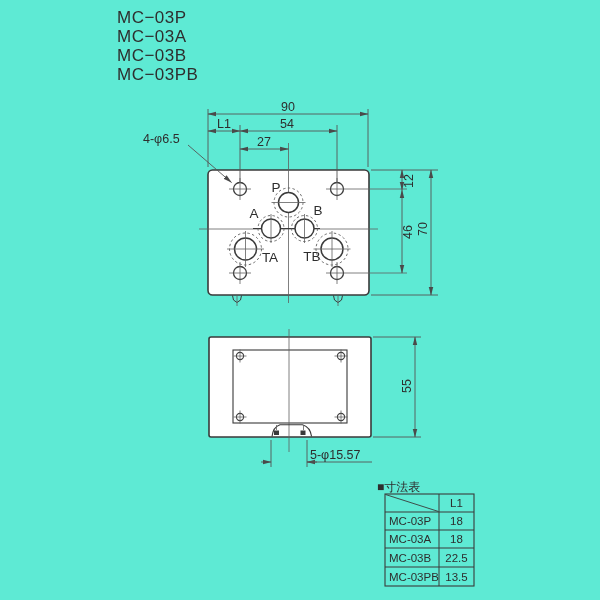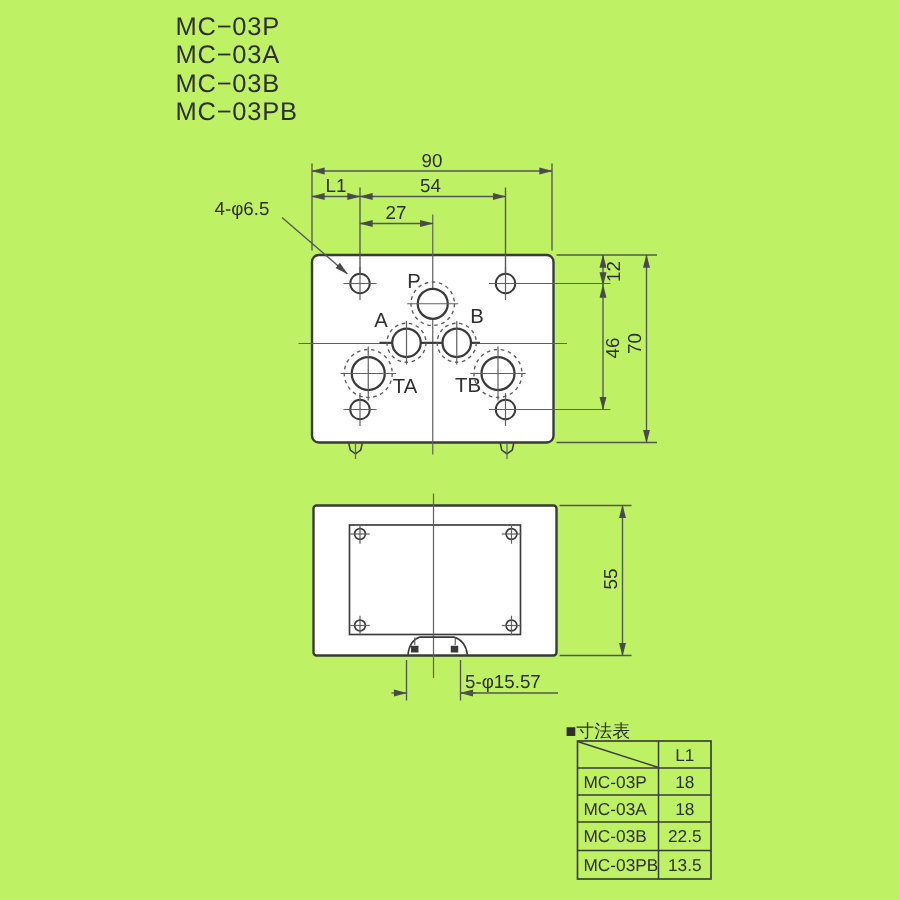--- a/index.html
+++ b/index.html
@@ -1,16 +1,16 @@
 <!DOCTYPE html>
 <html><head>
 <meta charset="utf-8">
 <style>
   html,body{margin:0;padding:0;background:#fff;}
-  .page{position:relative;width:600px;height:600px;background:#bef264;overflow:hidden;
+  .page{position:relative;width:600px;height:600px;background:#5eead4;overflow:hidden;
         font-family:"Liberation Sans","DejaVu Sans",sans-serif;}
   svg text{fill:#2e2e2e;}
   .model-name{font-size:17px;letter-spacing:.5px;}
   .dim-label{font-size:12.5px;}
   .port-label{font-size:13.5px;}
   .tbl-text{font-size:11.5px;}
   .tbl-caption{font-size:12px;}
   .obj{stroke:#3a3a3a;fill:none;}
   .obj-f{stroke:#3a3a3a;fill:#ffffff;}
   .thin{stroke:#606060;stroke-width:.8;fill:none;}

